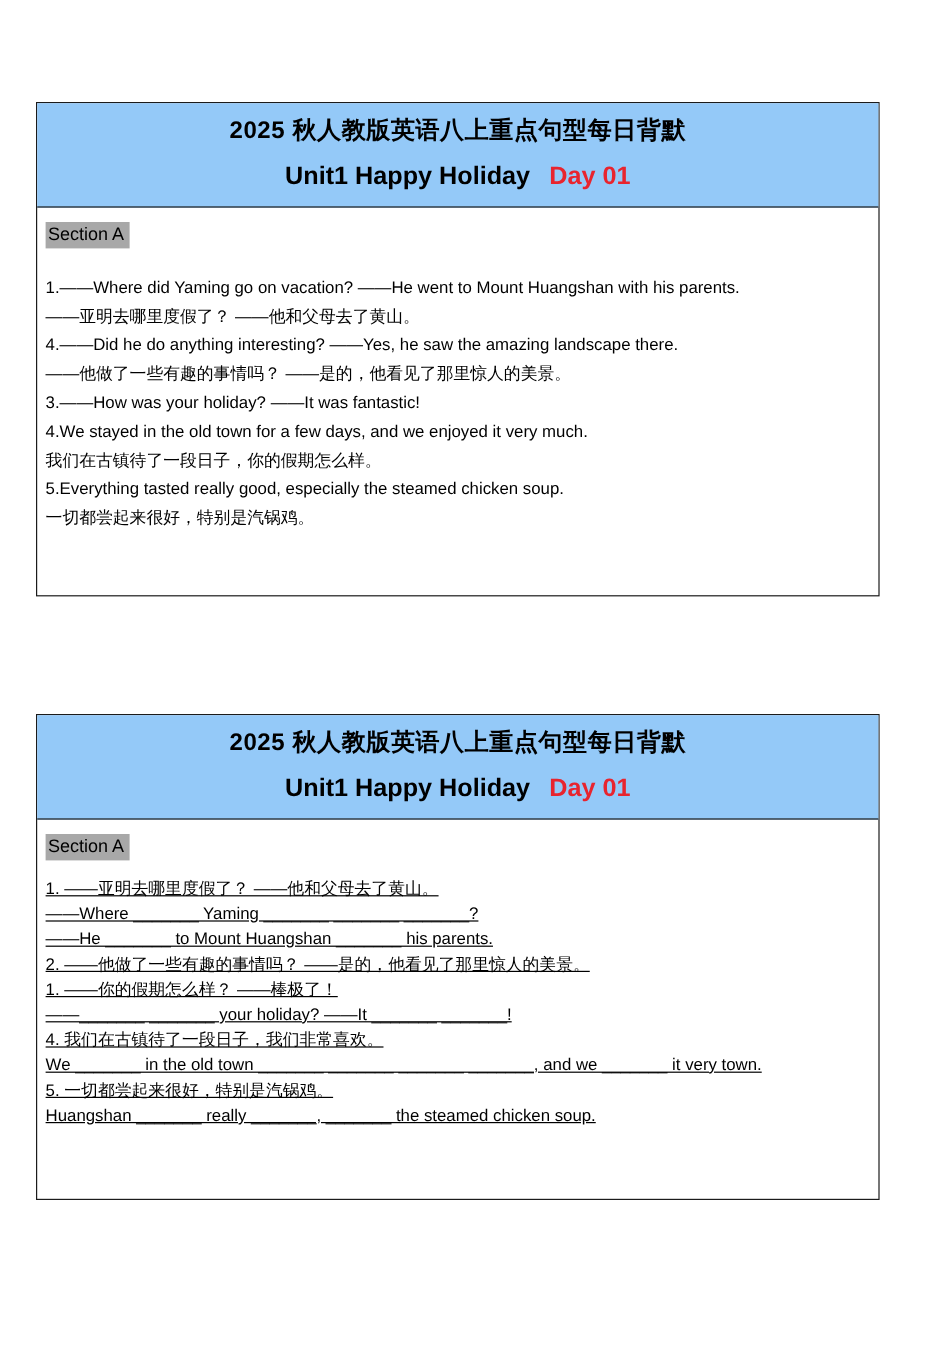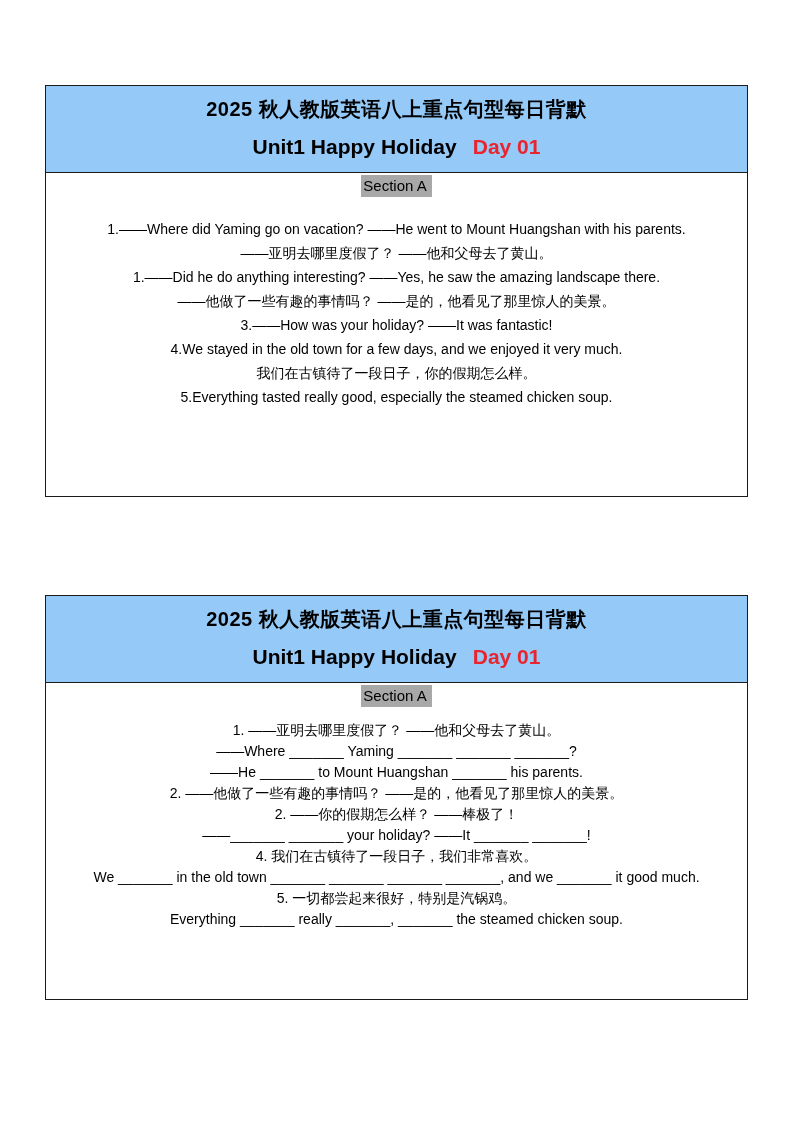--- a/index.html
+++ b/index.html
@@ -13,21 +13,21 @@
   body {
     width: 793px;
     height: 1121px;
     background: #ffffff;
     color: #000000;
     font-family: "Liberation Sans", "DejaVu Sans", sans-serif;
     overflow: hidden;
   }
   .card {
     width: 703px;
-    margin-left: 45px;
+    margin-left: 30px;
     border: 1.5px solid var(--border-col);
     background: #ffffff;
   }
   .card-top { margin-top: 85px; height: 412px; }
   .card-bottom { margin-top: 98px; height: 405px; }
   .card-header {
     background: var(--header-bg);
     border-bottom: 1.5px solid var(--border-col);
     text-align: center;
     padding: 10px 0 13px 0;
@@ -41,81 +41,83 @@
   .hdr-sub {
     font-size: 21px;
     font-weight: bold;
     line-height: 25px;
     margin-top: 12px;
   }
   .day-red {
     color: var(--day-red);
     margin-left: 16px;
   }
-  .card-body { padding: 2px 7px 0 7px; text-align: center; }
+  .card-body { padding: 12px 7px 0 7px; }
   .section-label {
     display: inline-block;
     background: var(--section-bg);
     font-size: 15px;
     line-height: 20px;
     padding: 1px 5px 1px 2px;
   }
   .lines-1 { margin-top: 20px; }
   .lines-1 .line {
     font-size: 14px;
     line-height: 24px;
     white-space: pre-wrap;
   }
   .lines-2 { margin-top: 13px; }
   .lines-2 .line {
     font-size: 14px;
     line-height: 21px;
     white-space: pre-wrap;
+    text-decoration: underline;
   }
 </style>
 </head>
 <body>
 
 <div class="card card-top">
   <div class="card-header">
     <div class="hdr-title">2025 秋人教版英语八上重点句型每日背默</div>
     <div class="hdr-sub">
       <span>Unit1 Happy Holiday</span><span class="day-red">Day 01</span>
     </div>
   </div>
   <div class="card-body">
     <span class="section-label">Section A</span>
     <div class="lines-1">
       <div class="line">1.——Where did Yaming go on vacation? ——He went to Mount Huangshan with his parents.</div>
       <div class="line">——亚明去哪里度假了？ ——他和父母去了黄山。</div>
-      <div class="line">1.——Did he do anything interesting? ——Yes, he saw the amazing landscape there.</div>
+      <div class="line">4.——Did he do anything interesting? ——Yes, he saw the amazing landscape there.</div>
       <div class="line">——他做了一些有趣的事情吗？ ——是的，他看见了那里惊人的美景。</div>
       <div class="line">3.——How was your holiday? ——It was fantastic!</div>
       <div class="line">4.We stayed in the old town for a few days, and we enjoyed it very much.</div>
       <div class="line">我们在古镇待了一段日子，你的假期怎么样。</div>
       <div class="line">5.Everything tasted really good, especially the steamed chicken soup.</div>
+      <div class="line">一切都尝起来很好，特别是汽锅鸡。</div>
     </div>
   </div>
 </div>
 
 <div class="card card-bottom">
   <div class="card-header">
     <div class="hdr-title">2025 秋人教版英语八上重点句型每日背默</div>
     <div class="hdr-sub">
       <span>Unit1 Happy Holiday</span><span class="day-red">Day 01</span>
     </div>
   </div>
   <div class="card-body">
     <span class="section-label">Section A</span>
     <div class="lines-2">
       <div class="line">1. ——亚明去哪里度假了？ ——他和父母去了黄山。</div>
       <div class="line">——Where _______ Yaming _______ _______ _______?</div>
       <div class="line">——He _______ to Mount Huangshan _______ his parents.</div>
       <div class="line">2. ——他做了一些有趣的事情吗？ ——是的，他看见了那里惊人的美景。</div>
-      <div class="line">2. ——你的假期怎么样？ ——棒极了！</div>
+      <div class="line">1. ——你的假期怎么样？ ——棒极了！</div>
       <div class="line">——_______ _______ your holiday? ——It _______ _______!</div>
       <div class="line">4. 我们在古镇待了一段日子，我们非常喜欢。</div>
-      <div class="line">We _______ in the old town _______ _______ _______ _______, and we _______ it good much.</div>
+      <div class="line">We _______ in the old town _______ _______ _______ _______, and we _______ it very town.</div>
       <div class="line">5. 一切都尝起来很好，特别是汽锅鸡。</div>
-      <div class="line">Everything _______ really _______, _______ the steamed chicken soup.</div>
+      <div class="line">Huangshan _______ really _______, _______ the steamed chicken soup.</div>
     </div>
   </div>
 </div>
 
 </body></html>

